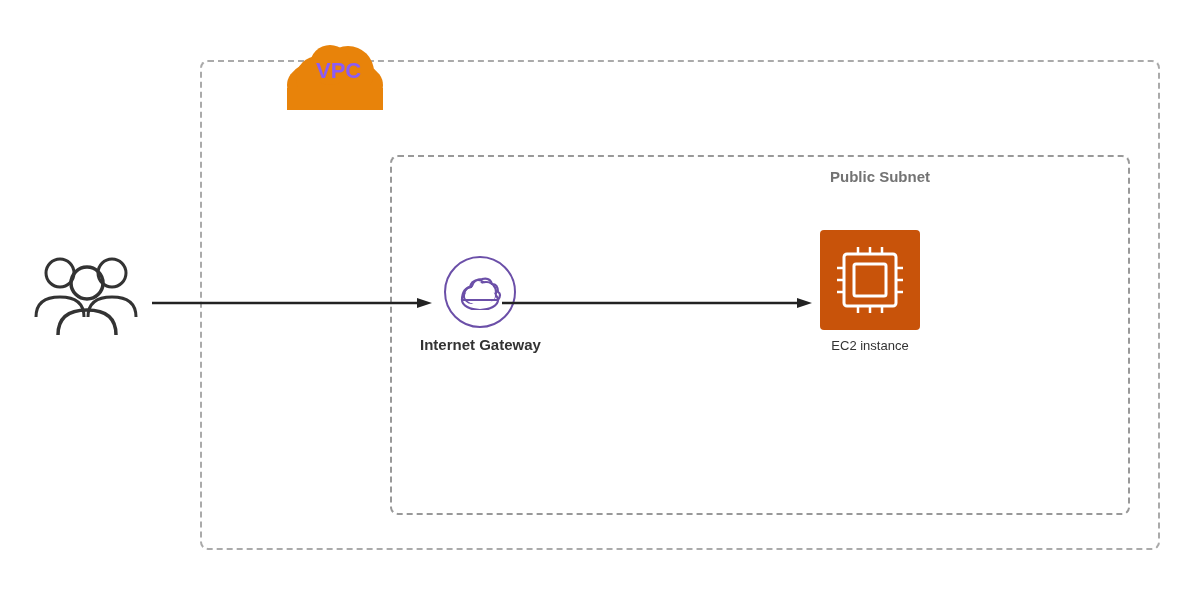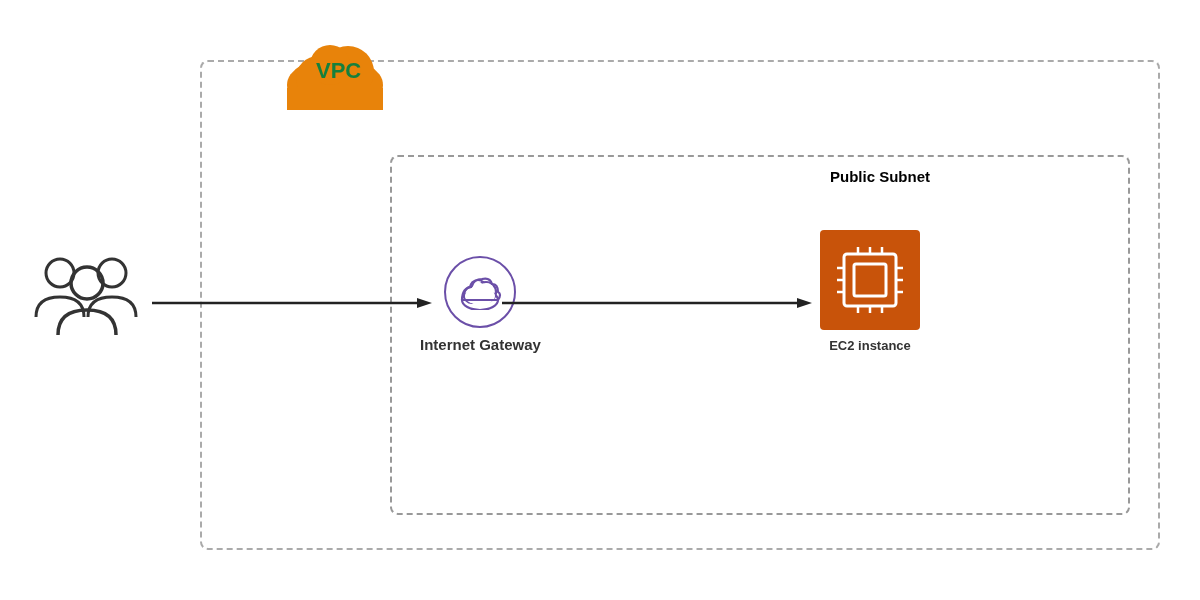--- a/index.html
+++ b/index.html
@@ -35,42 +35,42 @@
       width: 110px;
       height: 80px;
     }
 
     .vpc-label {
       position: absolute;
       left: 316px;
       top: 58px;
       font-size: 22px;
       font-weight: 700;
-      color: #15803d;
+      color: #8b5cf6;
       z-index: 10;
     }
 
     
     .subnet-box {
       position: absolute;
       left: 390px;
       top: 155px;
       width: 740px;
       height: 360px;
       border: 2px dashed #999;
       border-radius: 8px;
     }
 
     .subnet-label {
       position: absolute;
       left: 830px;
       top: 168px;
       font-size: 15px;
       font-weight: 600;
-      color: #000000;
+      color: #737373;
     }
 
     
     .users-group {
       position: absolute;
       left: 30px;
       top: 245px;
     }
 
     
@@ -128,21 +128,21 @@
       height: 100px;
       background: #c8530a;
       border-radius: 4px;
       display: flex;
       align-items: center;
       justify-content: center;
     }
     .ec2-label {
       margin-top: 8px;
       font-size: 13px;
-      font-weight: 700;
+      font-weight: 400;
       color: #333;
     }
 
     
     .arrow-svg {
       display: block;
     }
   </style>
 </head>
 <body>

